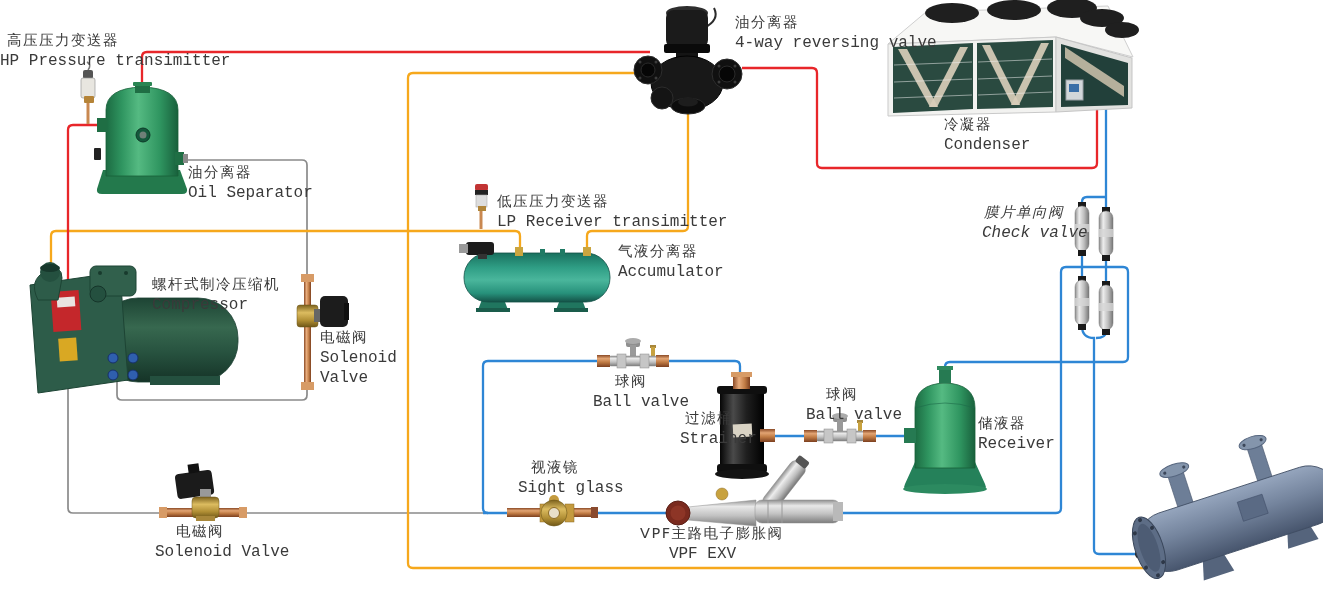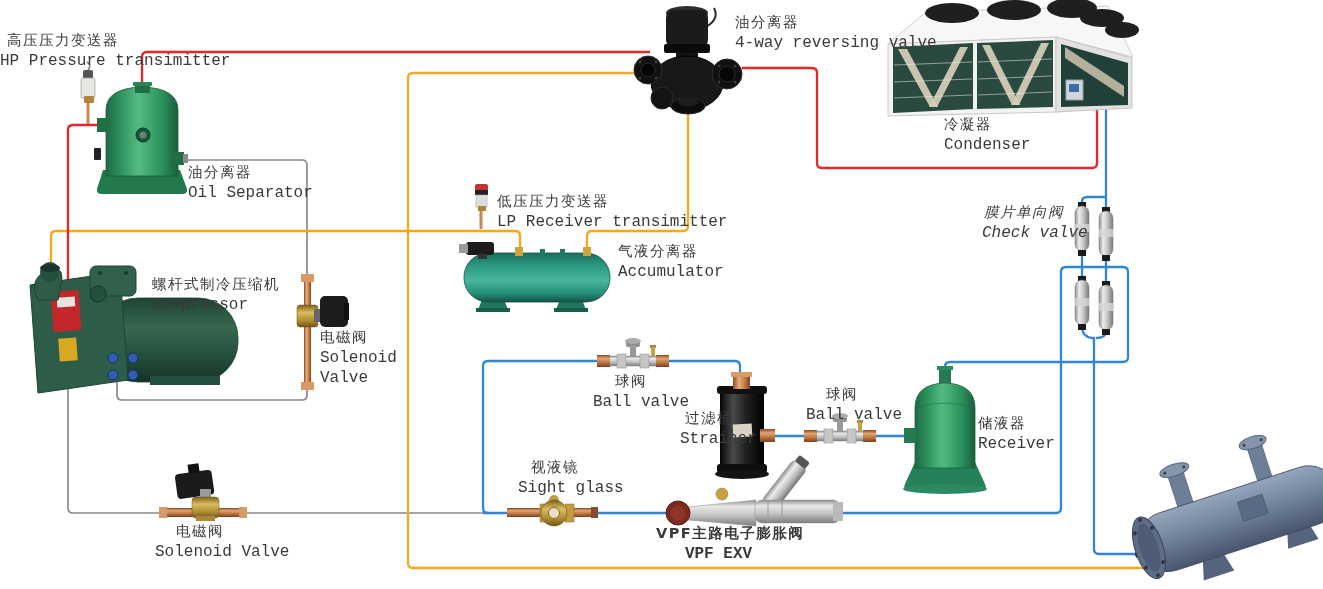--- a/index.html
+++ b/index.html
@@ -422,21 +422,21 @@
 <div class="lbl" style="left:978px;top:414px;">
   <div class="zh">储液器</div>
   <div class="en">Receiver</div>
 </div>
 
 <div class="lbl center" style="left:518px;top:458px;width:74px;">
   <div class="zh">视液镜</div>
   <div class="en">Sight glass</div>
 </div>
 
-<div class="lbl center" style="left:656px;top:524px;width:125px;font-weight:bold;">
+<div class="lbl center" style="left:640px;top:524px;width:125px;">
   <div class="zh">VPF主路电子膨胀阀</div>
   <div class="en">VPF EXV</div>
 </div>
 
 
 <div class="lbl center" style="left:155px;top:522px;width:90px;">
   <div class="zh">电磁阀</div>
   <div class="en">Solenoid Valve</div>
 </div>
 

